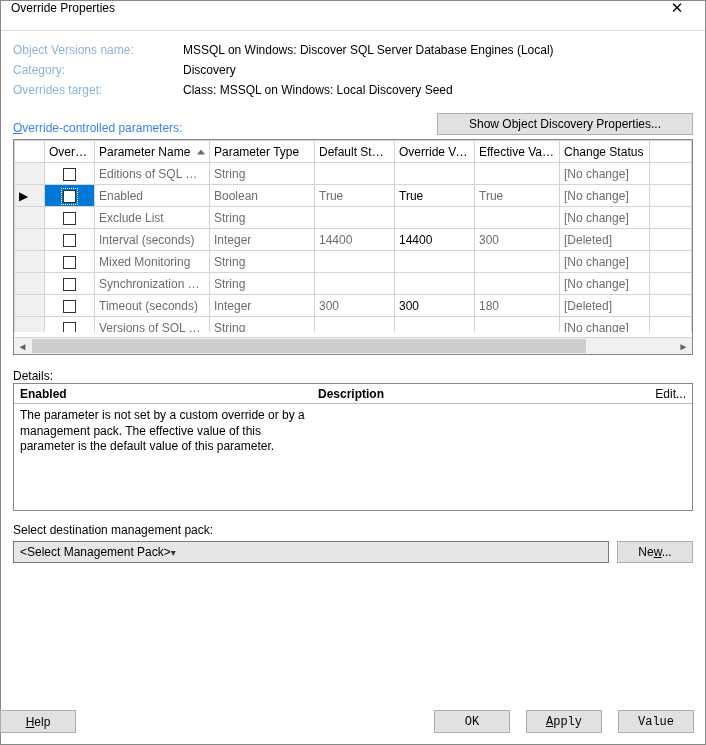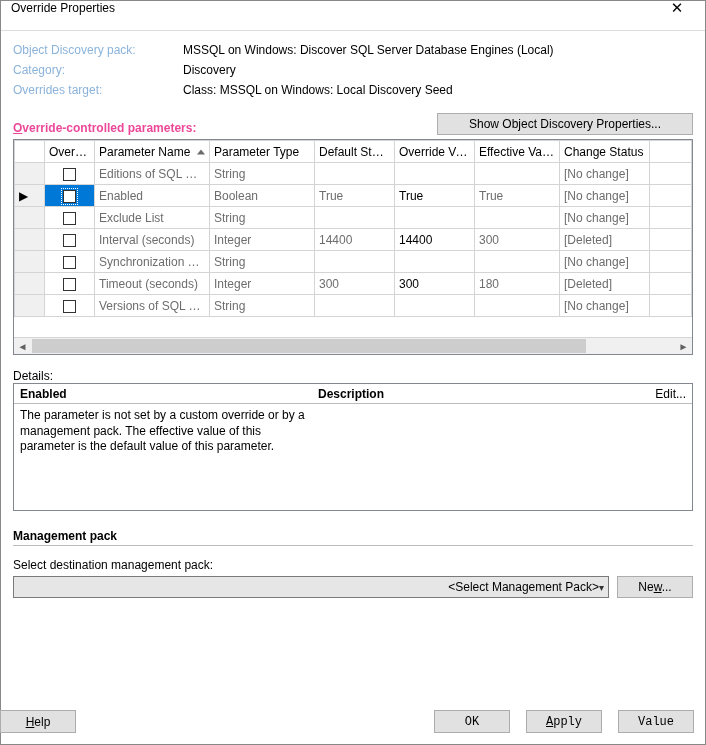--- a/index.html
+++ b/index.html
@@ -35,21 +35,21 @@
     row-gap: 6px;
     margin-bottom: 16px;
   }
   .info-label { color: #8bb3da; }
   .info-value { color: #000; }
 
   .row-between {
     display: flex; justify-content: space-between; align-items: flex-end;
     margin-bottom: 4px;
   }
-  .section-label { color: #ec4899; font-weight: bold; }
+  .section-label { color: #3b82f6; }
   .section-label .ul { text-decoration: underline; }
 
   .winbtn {
     background: #e1e1e1;
     border: 1px solid #adadad;
     padding: 2px 10px;
     font-family: inherit;
     font-size: 12px;
     cursor: default;
   }
@@ -161,21 +161,21 @@
     padding-bottom: 2px;
     margin-top: 18px;
   }
   .mp-sub { margin-top: 12px; margin-bottom: 4px; }
   .mp-row { display:flex; gap:8px; align-items:center; }
   .mp-select {
     flex:1;
     height: 22px;
     border:1px solid #7a7a7a;
     background:#e6e6e6;
-    display:flex; align-items:center; justify-content:flex-end;
+    display:flex; align-items:center; justify-content:flex-start;
     padding: 0 4px 0 6px;
   }
   .mp-select .chev {
     font-size: 10px; color:#333;
   }
 
   .footer {
     display:flex; justify-content: space-between; align-items:center;
     padding: 0 12px 12px 0;
     position:absolute; bottom:0; left:0; right:0;
@@ -189,21 +189,21 @@
 <div class="titlebar">
   <span class="title">Override Properties</span>
   <div class="closebtn">
     <span>✕</span>
   </div>
 </div>
 
 <div class="content">
 
   <div class="info-grid">
-    <div class="info-label">Object Discovery pack:</div>
+    <div class="info-label">Object Versions name:</div>
     <div class="info-value">MSSQL on Windows: Discover SQL Server Database Engines (Local)</div>
     <div class="info-label">Category:</div>
     <div class="info-value">Discovery</div>
     <div class="info-label">Overrides target:</div>
     <div class="info-value">Class: MSSQL on Windows: Local Discovery Seed</div>
   </div>
 
   <div class="row-between">
     <span class="section-label"><span class="ul">O</span><span>verride-controlled parameters:</span></span>
     <button class="winbtn small" style="width:256px">Show Object Discovery Properties...</button>
@@ -277,20 +277,31 @@
               <td class="cell-disabled">Integer</td>
               <td class="cell-disabled">14400</td>
               <td>14400</td>
               <td class="cell-disabled">300</td>
               <td class="cell-status">[Deleted]</td>
               <td></td>
             </tr>
             <tr>
               <td class="row-header row-marker"></td>
               <td class="chkcell"><span class="chk"></span></td>
+              <td class="cell-disabled">Mixed Monitoring</td>
+              <td class="cell-disabled">String</td>
+              <td class="cell-disabled"></td>
+              <td></td>
+              <td class="cell-disabled"></td>
+              <td class="cell-status">[No change]</td>
+              <td></td>
+            </tr>
+            <tr>
+              <td class="row-header row-marker"></td>
+              <td class="chkcell"><span class="chk"></span></td>
               <td class="cell-disabled">Synchronization Time</td>
               <td class="cell-disabled">String</td>
               <td class="cell-disabled"></td>
               <td></td>
               <td class="cell-disabled"></td>
               <td class="cell-status">[No change]</td>
               <td></td>
             </tr>
             <tr>
               <td class="row-header row-marker"></td>
@@ -329,21 +340,20 @@
   <div class="details-label">Details:</div>
   <div class="details-box">
     <div class="details-head">
       <div class="col1">Enabled</div>
       <div class="col2">Description</div>
       <div class="editlink">Edit...</div>
     </div>
     <div class="details-body" style="width:300px">The parameter is not set by a custom override or by a management pack. The effective value of this parameter is the default value of this parameter.</div>
   </div>
 
-  <div class="mp-head">Management pack</div>
   <div class="mp-sub">Select destination management pack:</div>
   <div class="mp-row">
     <div class="mp-select">
       <span>&lt;Select Management Pack&gt;</span>
       <span class="chev">▾</span>
     </div>
     <button class="winbtn" style="width:76px;height:22px"><span>Ne</span><span class="ulchar">w</span><span>...</span></button>
   </div>
 
 </div>

